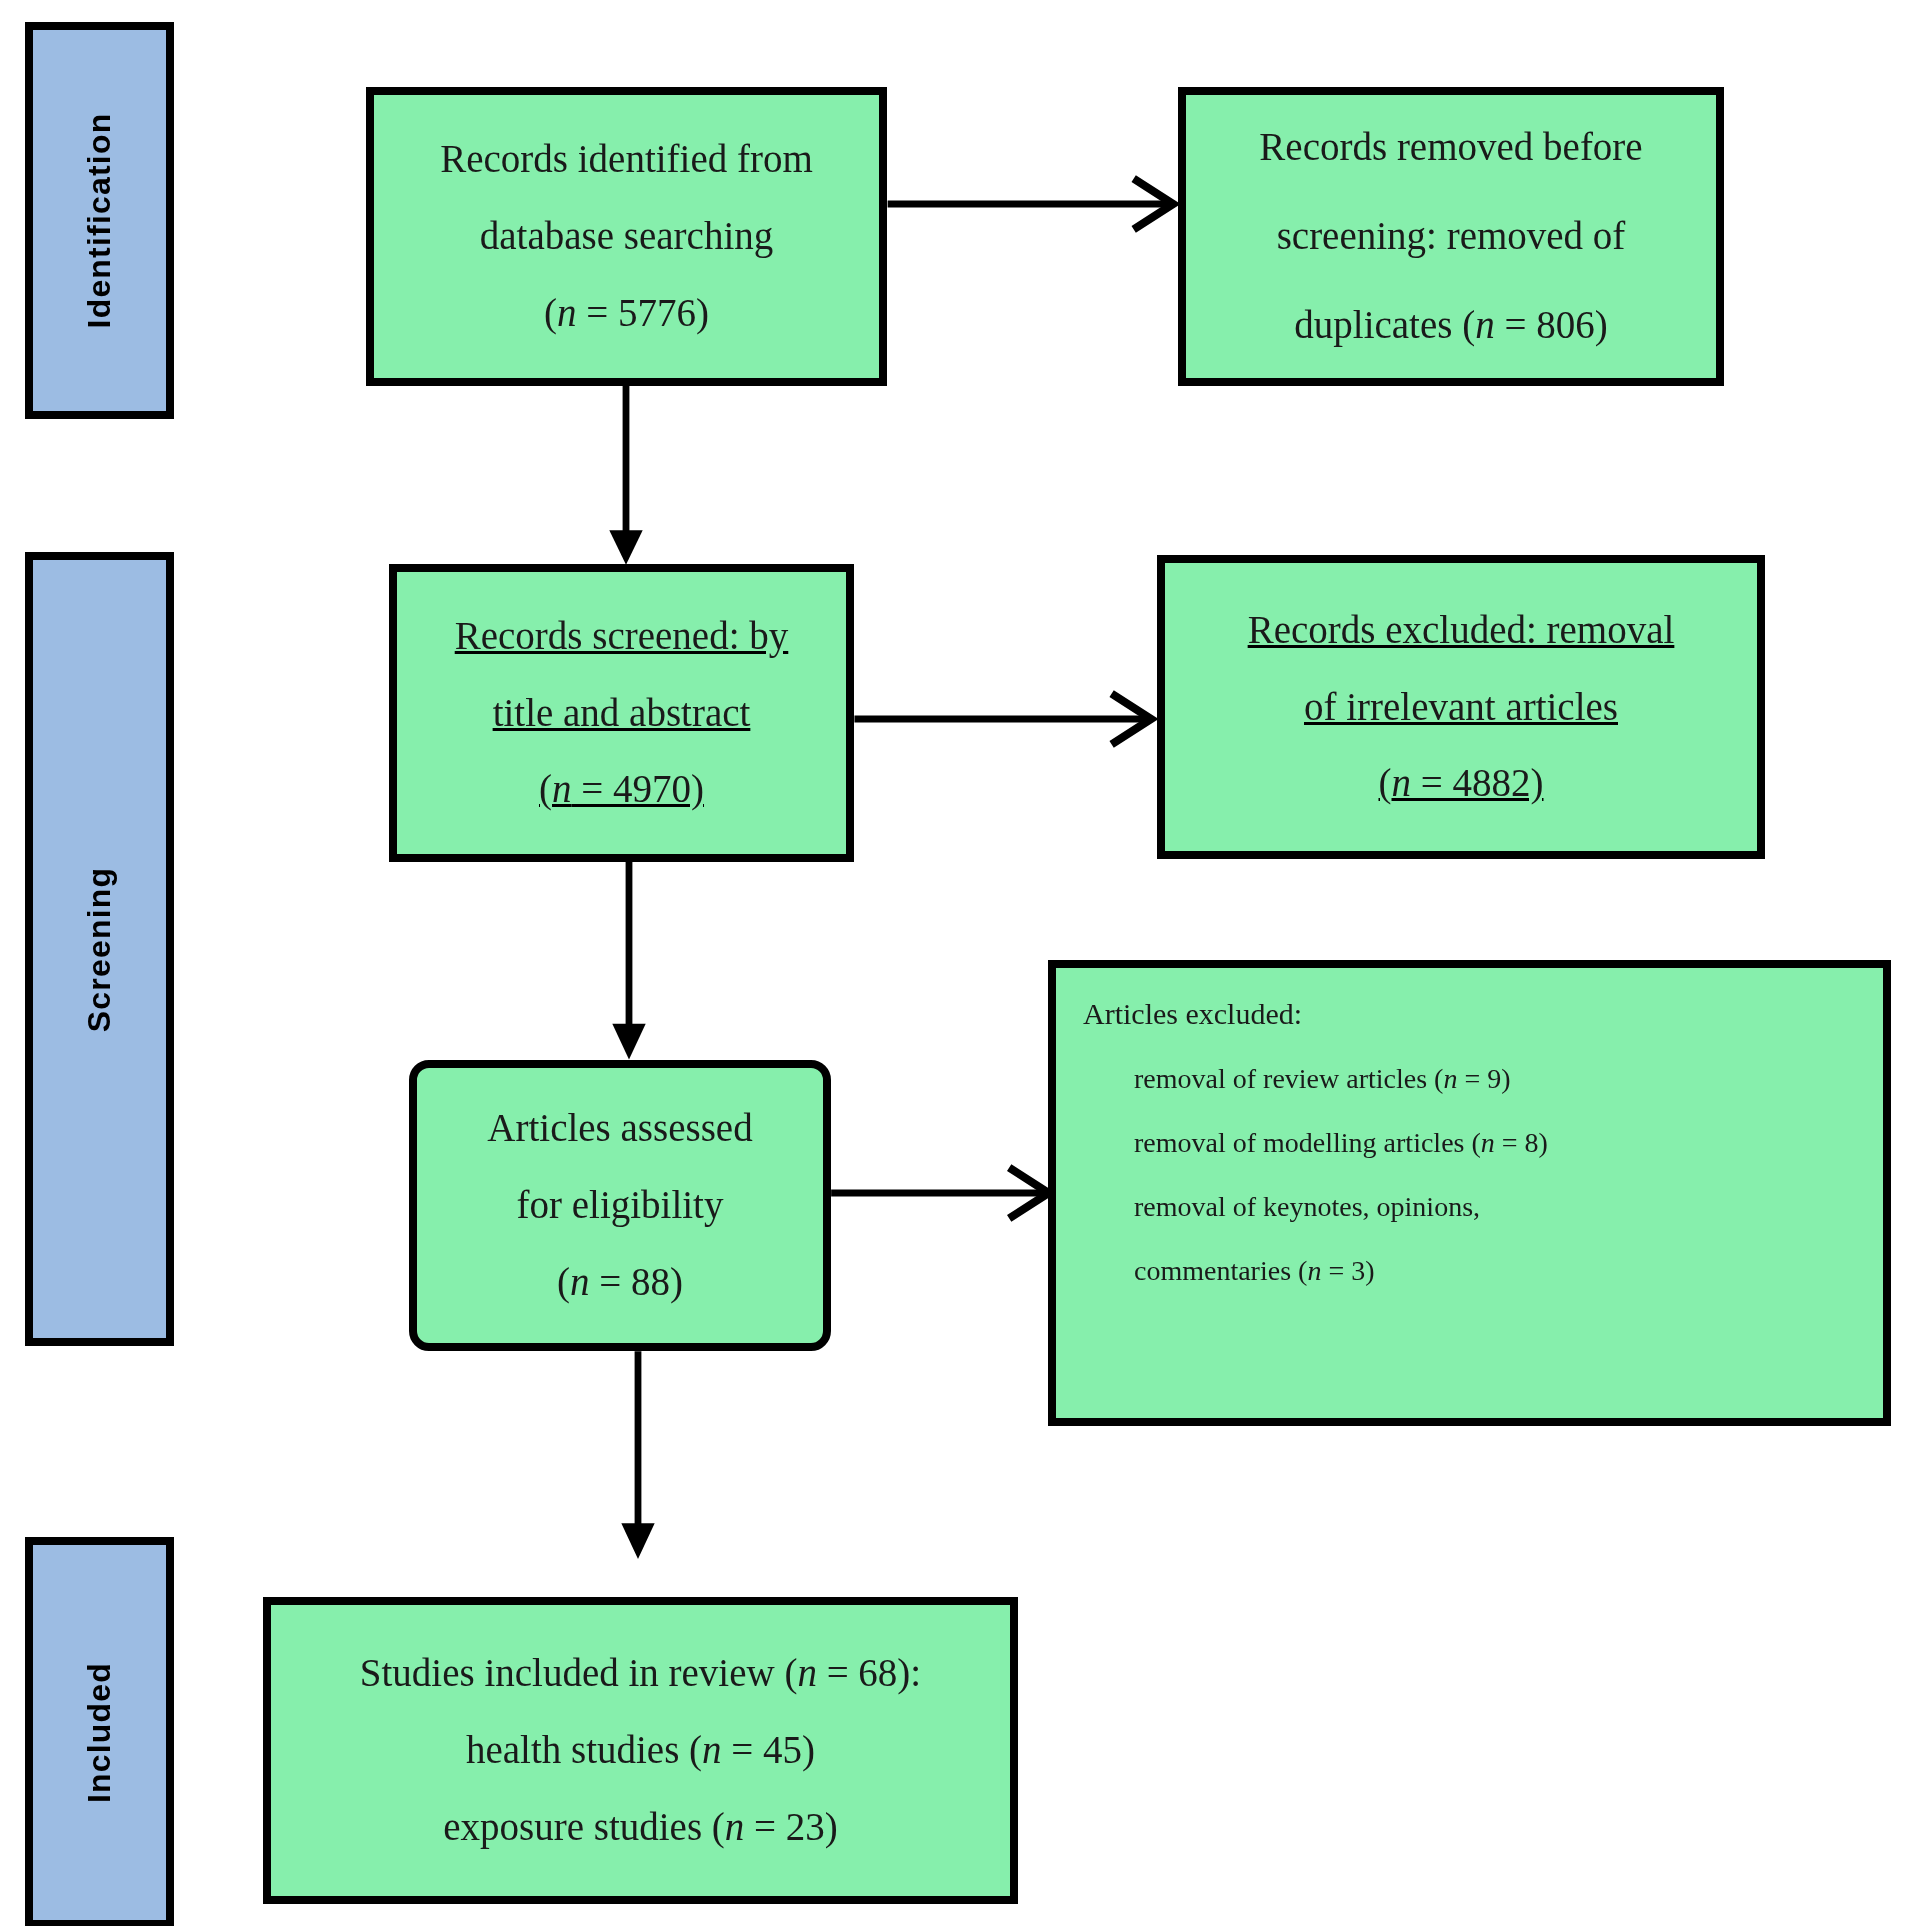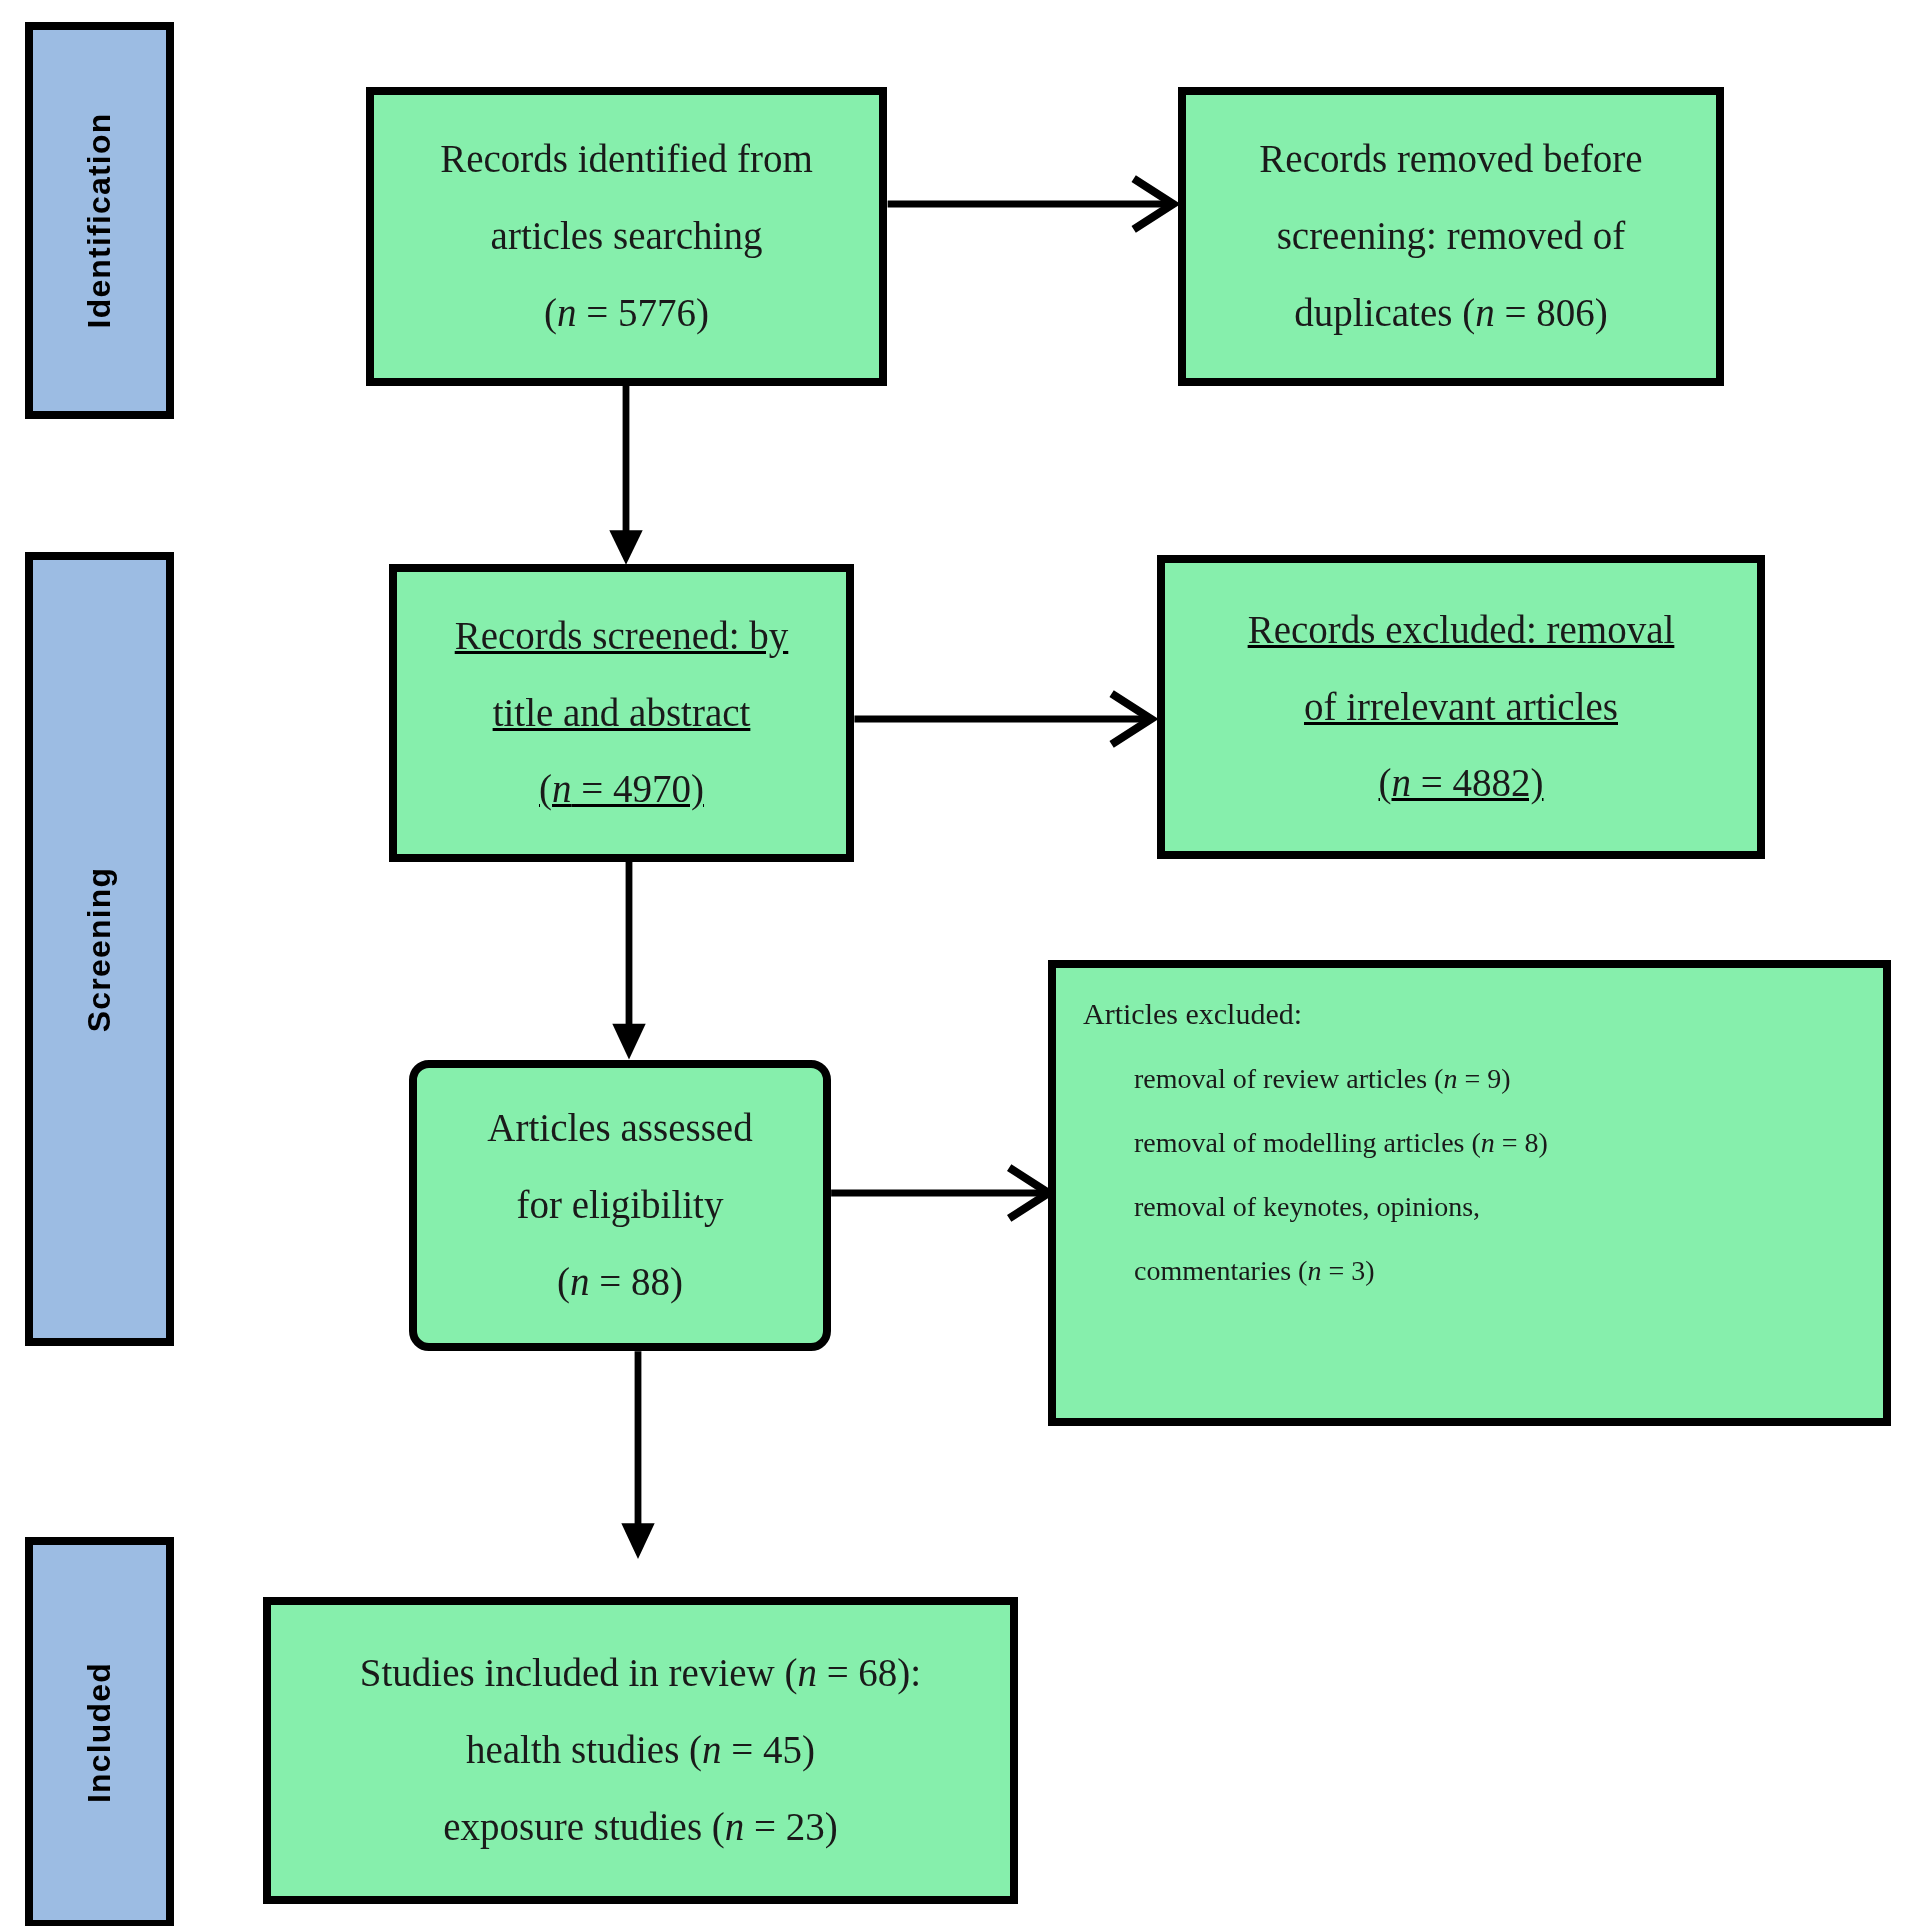--- a/index.html
+++ b/index.html
@@ -97,25 +97,25 @@
   <div class="stage-bar" style="left:25px; top:552px; width:149px; height:794px;">
     <span class="stage-label">Screening</span>
   </div>
 
   <div class="stage-bar" style="left:25px; top:1537px; width:149px; height:391px;">
     <span class="stage-label">Included</span>
   </div>
 
   <div class="flow-box" style="left:366px; top:87px; width:521px; height:299px;">
     <div class="box-line">Records identified from</div>
-    <div class="box-line">articles searching</div>
+    <div class="box-line">database searching</div>
     <div class="box-line">(<span class="ital">n</span> = 5776)</div>
   </div>
 
-  <div class="flow-box" style="left:1178px; top:87px; width:546px; height:299px;">
+  <div class="flow-box" style="left:1178px; top:87px; width:546px; height:299px;gap:12px;">
     <div class="box-line">Records removed before</div>
     <div class="box-line">screening: removed of</div>
     <div class="box-line">duplicates (<span class="ital">n</span> = 806)</div>
   </div>
 
   <div class="conn" style="left:887px; top:170px; width:298px; height:68px;">
     <svg width="298" height="68" viewBox="0 0 480 110">
       <line x1="0" y1="55" x2="452" y2="55" stroke="#000000" stroke-width="11"></line>
       <polyline points="398,14 462,55 398,96" fill="none" stroke="#000000" stroke-width="13"></polyline>
     </svg>

